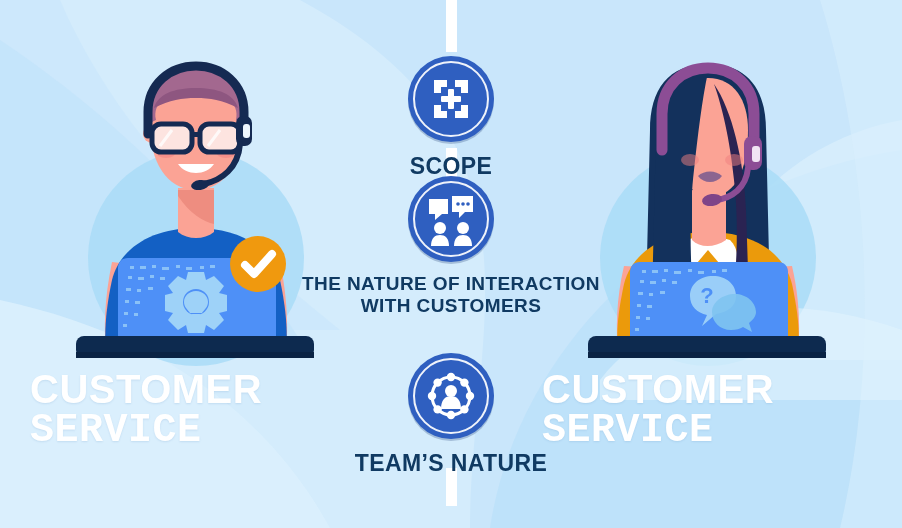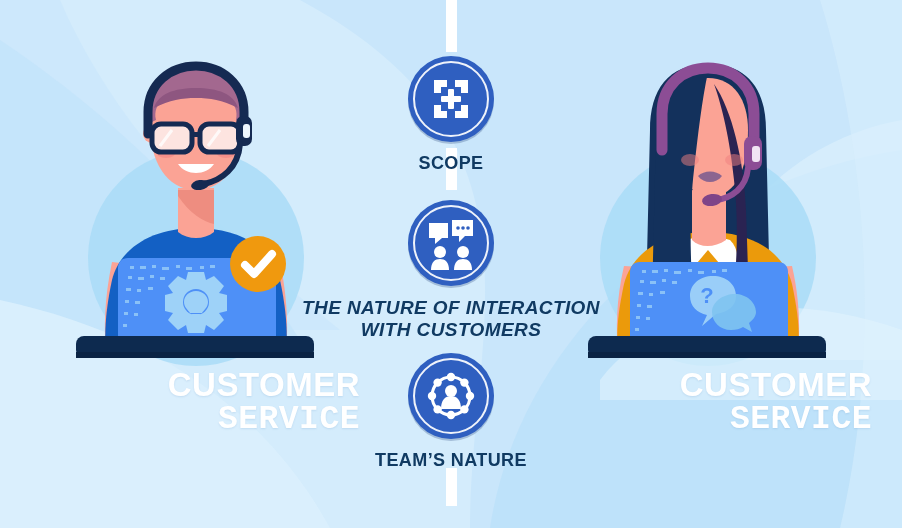--- a/index.html
+++ b/index.html
@@ -42,21 +42,21 @@
   .seg-mid1   { top: 148px; height: 42px; }
   .seg-bottom { top: 468px; height: 38px; }
 
   .node {
     position: absolute;
     left: 0;
     width: 300px;
     text-align: center;
   }
   .node-1 { top: 56px; }
-  .node-2 { top: 200px; font-style: italic; }
+  .node-2 { top: 176px; }
   .node-3 { top: 353px; }
 
   .badge-circle {
     position: relative;
     width: 86px;
     height: 86px;
     margin: 0 auto;
     border-radius: 50%;
     background: #2f5fc0;
     box-shadow: 0 2px 0 rgba(20,50,110,0.25);
@@ -79,31 +79,31 @@
     height: 86px;
   }
 
   .node-label {
     margin-top: 11px;
     color: #103a62;
     font-weight: bold;
     letter-spacing: 0.4px;
     line-height: 1.17;
   }
-  .label-sm { font-size: 18px; }
+  .label-sm { font-size: 23px; }
   .label-lg { font-size: 19px; }
 
   
   .side-title {
     position: absolute;
     width: 330px;
-    text-align: right;
+    text-align: left;
     color: #ffffff;
     font-weight: bold;
-    font-size: 33px;
+    font-size: 40px;
     line-height: 1.05;
     letter-spacing: 0.5px;
     text-shadow: 0 1px 2px rgba(90,140,190,0.18);
   }
   .title-left  { left: 30px;  top: 368px; }
   .title-right { left: 542px; top: 368px; }
   .side-title .l2 { display: block; font-family: Liberation Mono, monospace; }
 </style>
 </head>
 <body>

